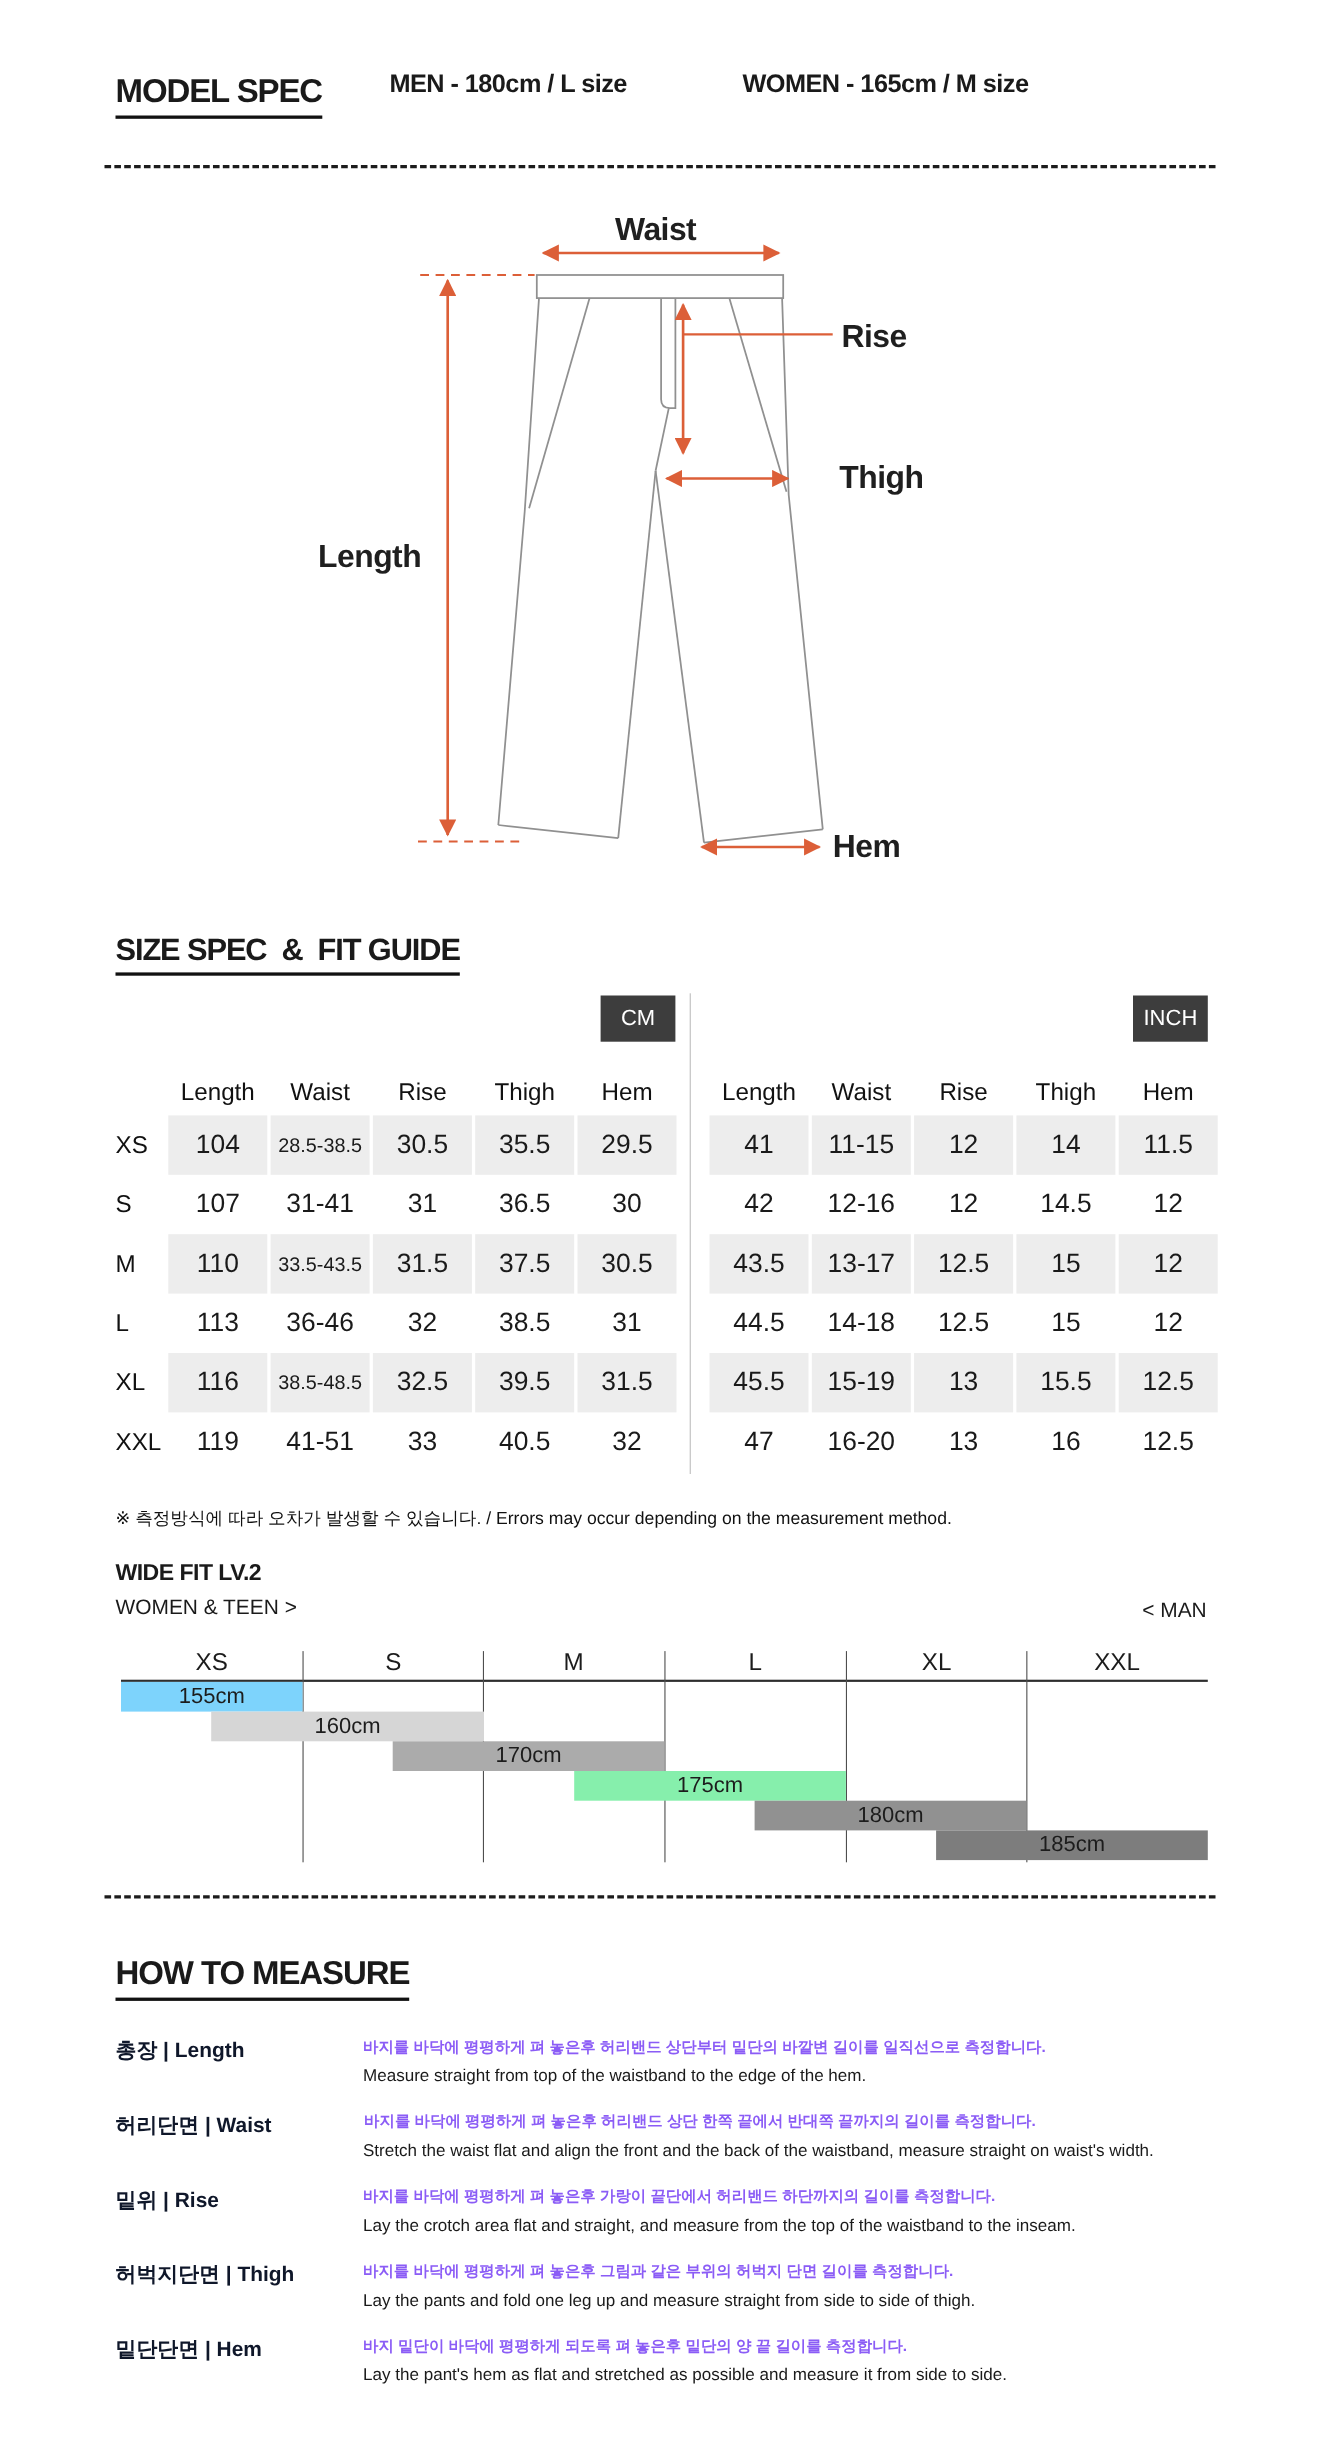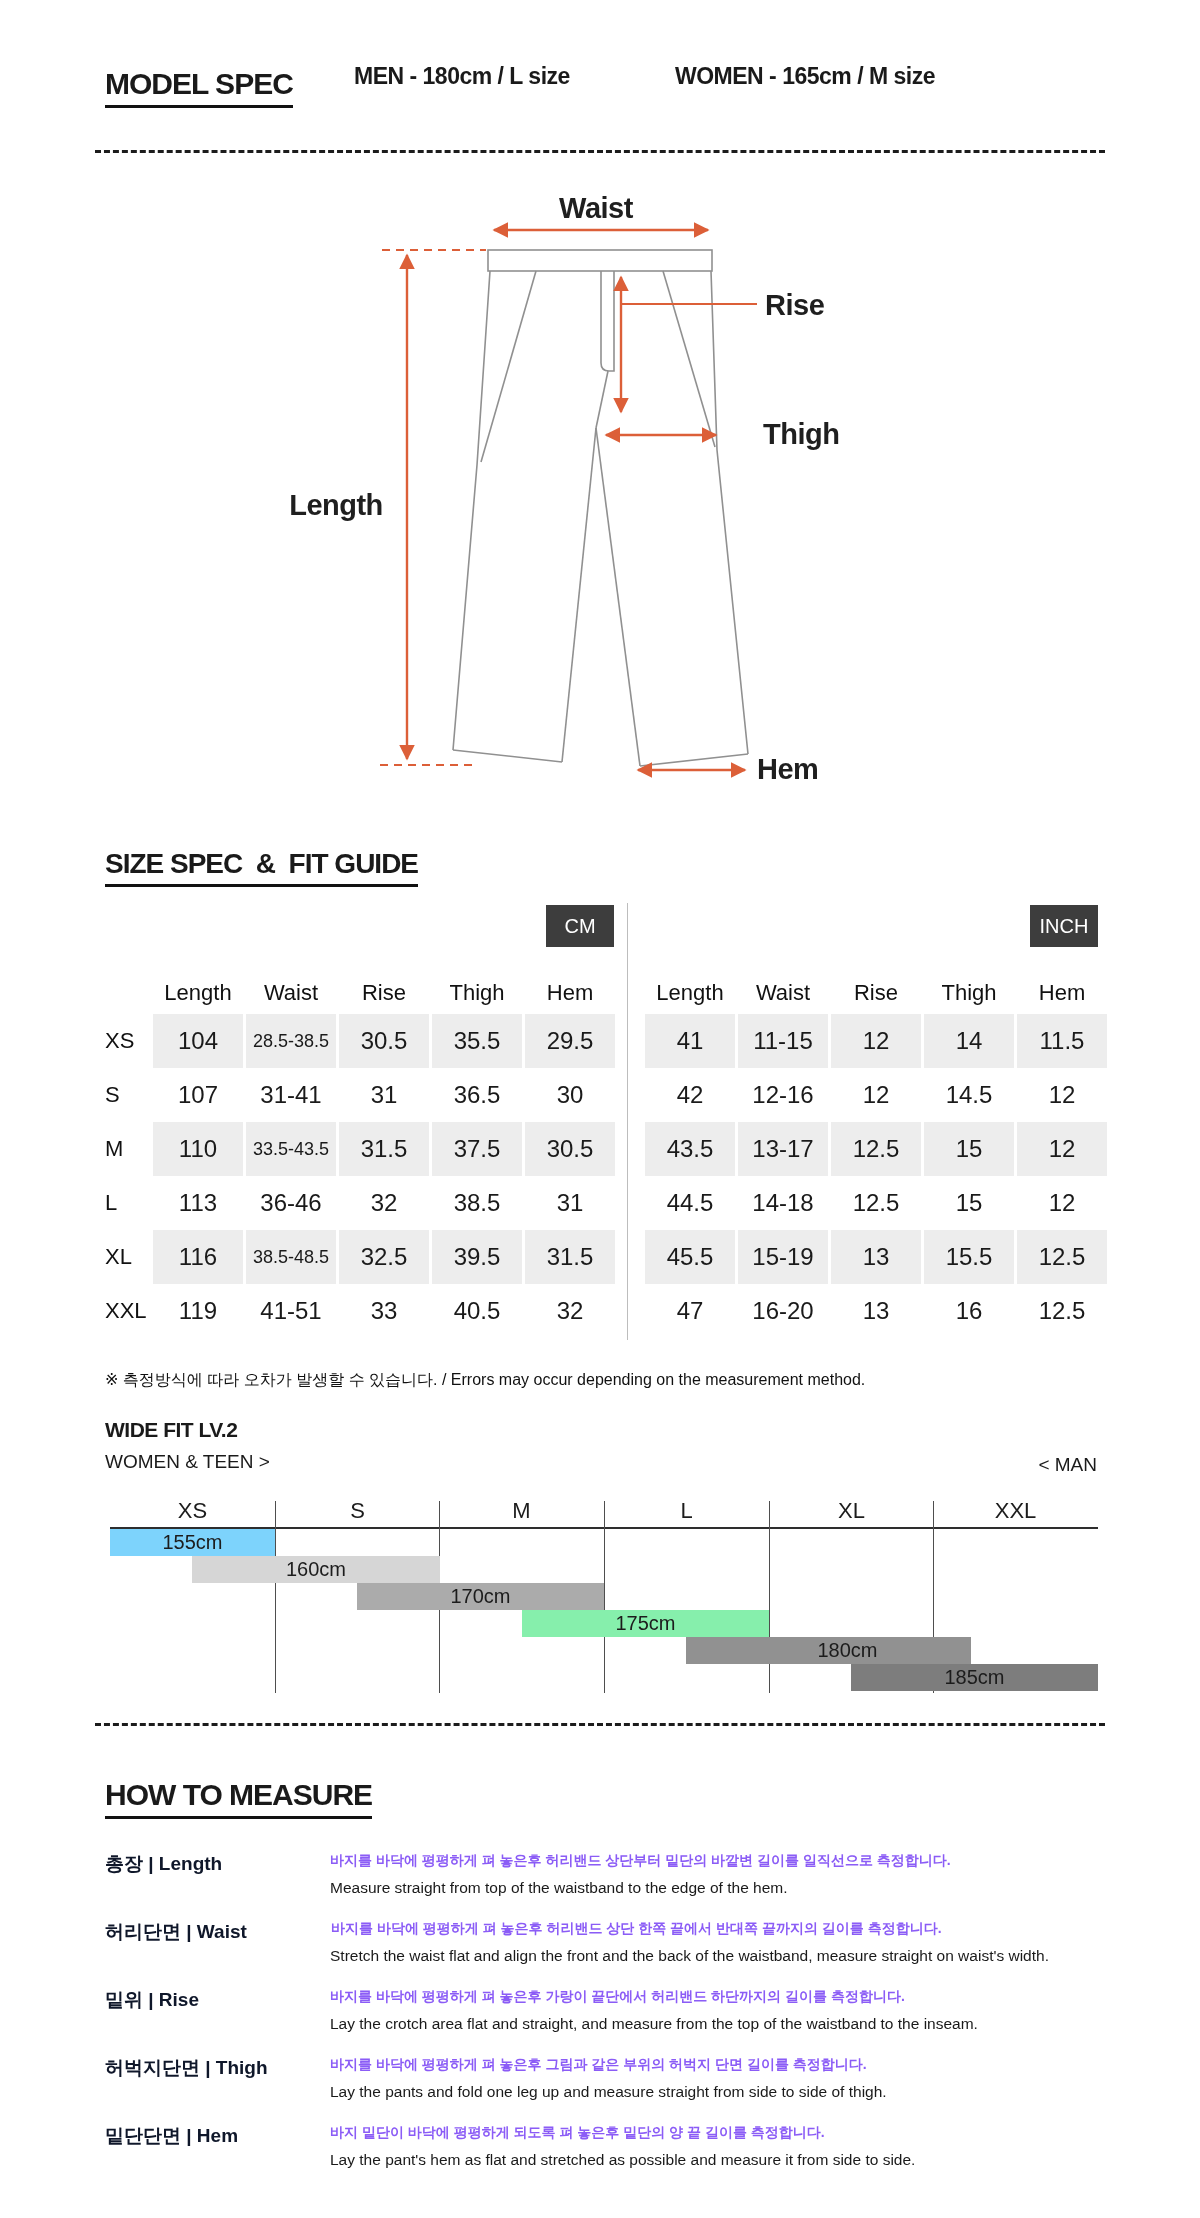--- a/index.html
+++ b/index.html
@@ -221,21 +221,21 @@
     <div class="fc-topline"></div>
     <div class="fc-vline" style="left:165px;"></div>
     <div class="fc-vline" style="left:329px;"></div>
     <div class="fc-vline" style="left:494px;"></div>
     <div class="fc-vline" style="left:659px;"></div>
     <div class="fc-vline" style="left:823px;"></div>
     <div class="fc-bar" style="left: 0px; width: 165px; top: 31px; background-color: #7dd3fc;">155cm</div>
     <div class="fc-bar" style="left: 82px; width: 248px; top: 58px; background-color: rgb(214, 214, 214);">160cm</div>
     <div class="fc-bar" style="left: 247px; width: 247px; top: 85px; background-color: rgb(171, 171, 171);">170cm</div>
     <div class="fc-bar" style="left: 412px; width: 247px; top: 112px; background-color: #86efac;">175cm</div>
-    <div class="fc-bar" style="left: 576px; width: 247px; top: 139px; background-color: rgb(145, 145, 145); padding-left: 38px;">180cm</div>
+    <div class="fc-bar" style="left: 576px; width: 247px; top: 139px; background-color: rgb(145, 145, 145);">180cm</div>
     <div class="fc-bar" style="left: 741px; width: 247px; top: 166px; background-color: rgb(125, 125, 125);">185cm</div>
   </div>
 
   <div class="abs dashed-div" style="left:95px;top:1723px;width:1010px;"></div>
 
   <div class="abs title h1" style="left:105px;top:1778px;">HOW TO MEASURE</div>
 
   <div class="abs m-label" style="left:105px;top:1851px;">총장 | Length</div>
   <div class="abs m-ko" style="left:330px;top:1852px;">바지를 바닥에 평평하게 펴 놓은후 허리밴드 상단부터 밑단의 바깥변 길이를 일직선으로 측정합니다.</div>
   <div class="abs m-en" style="left:330px;top:1879px;">Measure straight from top of the waistband to the edge of the hem.</div>

